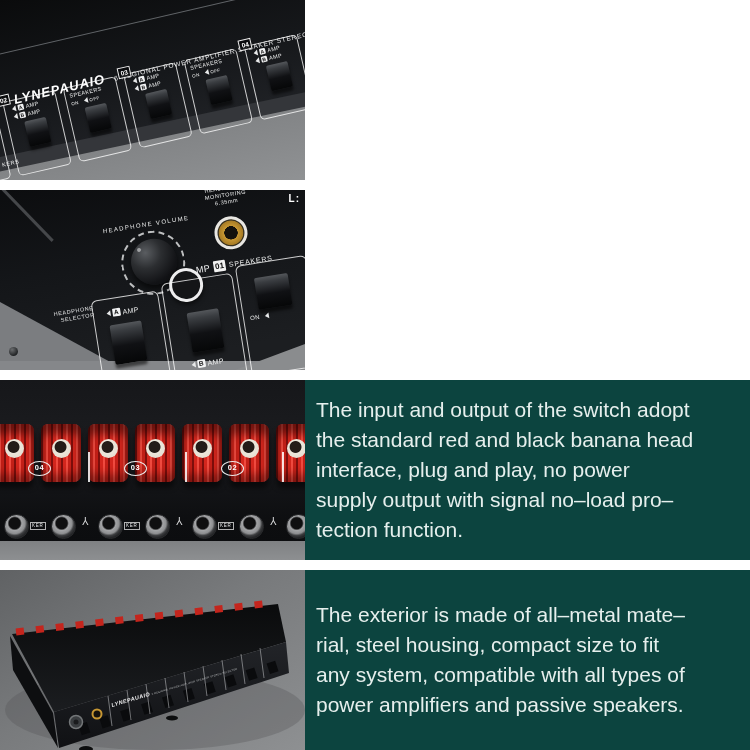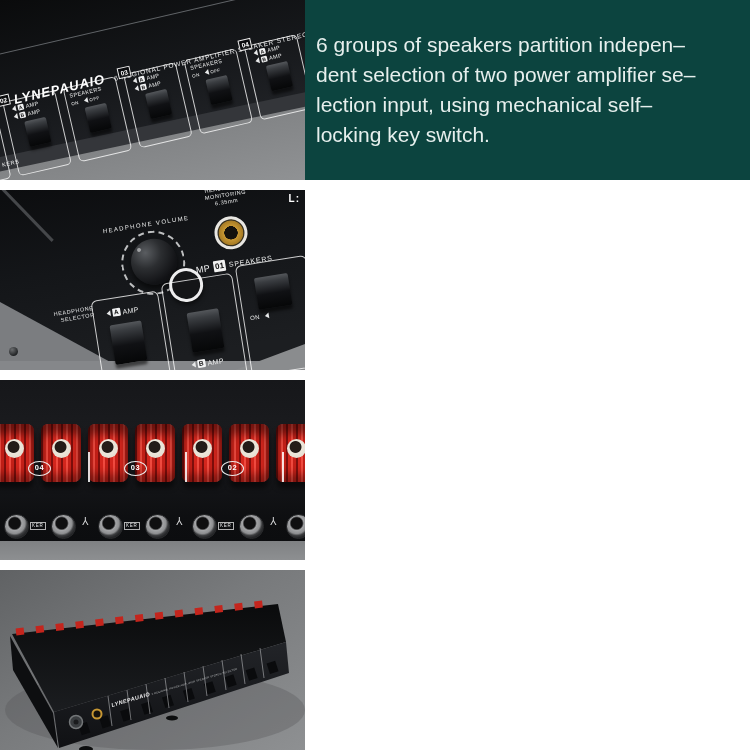--- a/index.html
+++ b/index.html
@@ -196,26 +196,20 @@
             </div>
           <div class="paddle pdl"></div>
         </div>
         <div class="p1-grpbox">
           
           
         </div>
       </div>
       <div class="abs p1-kers">KERS</div>
     </div>
-    <div class="panel">
-      <p class="desc">6 groups of speakers partition indepen–
-dent selection of two power amplifier se–
-lection input, using mechanical self–
-locking key switch.</p>
-    </div>
   </section>
 
   <section class="row">
     <div class="photo p2">
       <div class="abs p2-edgeline"></div>
       <div class="abs p2-wedge"></div>
       <div class="abs p2-strip"></div>
       <div class="abs p2-corner"></div>
       <div class="p2-rot">
         <div class="abs p2-hv">HEADPHONE  VOLUME</div>
@@ -291,20 +285,27 @@
       <div class="p3-blk" style="left:192px;"></div>
       <div class="p3-blk" style="left:239px;"></div>
       <div class="p3-blk" style="left:286px;"></div>
       <div class="p3-ker" style="left:30px;">KER</div>
       <div class="p3-ker" style="left:124px;">KER</div>
       <div class="p3-ker" style="left:218px;">KER</div>
       <div class="p3-y" style="left:82px;">Y</div>
       <div class="p3-y" style="left:176px;">Y</div>
       <div class="p3-y" style="left:270px;">Y</div>
       <div class="p3-gray"></div>
+    </div>
+    <div class="panel">
+      <p class="desc">The input and output of the switch adopt
+the standard red and black banana head
+interface, plug and play, no power
+supply output with signal no–load pro–
+tection function.</p>
     </div>
   </section>
 
   <section class="row">
     <div class="photo p4">
       <svg width="305" height="180" viewBox="0 0 305 180">
         <defs>
           <linearGradient id="bgGrad" x1="0" y1="0" x2="1" y2="1">
             <stop offset="0" stop-color="#606264"></stop>
             <stop offset="0.45" stop-color="#787a7c"></stop>
@@ -339,15 +340,21 @@
         </g>
         <circle cx="76" cy="152" r="6.5" fill="#3a3d40" stroke="#737678" stroke-width="1.5"></circle>
         <circle cx="76" cy="152" r="2.5" fill="#1a1b1d"></circle>
         <circle cx="97" cy="144" r="4.5" fill="#14110d" stroke="#c79733" stroke-width="2"></circle>
         <text transform="translate(112,137) rotate(-16.5)" font-size="5.5" font-weight="700" font-style="italic" fill="#ececed" letter-spacing="0.5">LYNEPAUAIO</text>
         <text transform="translate(152,125) rotate(-16.5)" font-size="2.6" fill="#b9bbbd" letter-spacing="0.2">6 REGIONAL POWER AMPLIFIER SPEAKER STEREO SELECTOR</text>
         <ellipse cx="86" cy="179" rx="7" ry="3" fill="#0c0d0e"></ellipse>
         <ellipse cx="172" cy="148" rx="6" ry="2.6" fill="#0c0d0e"></ellipse>
       </svg>
     </div>
+    <div class="panel">
+      <p class="desc">The exterior is made of all–metal mate–
+rial, steel housing, compact size to fit
+any system, compatible with all types of
+power amplifiers and passive speakers.</p>
+    </div>
   </section>
 
 </div>
 
 </body></html>

